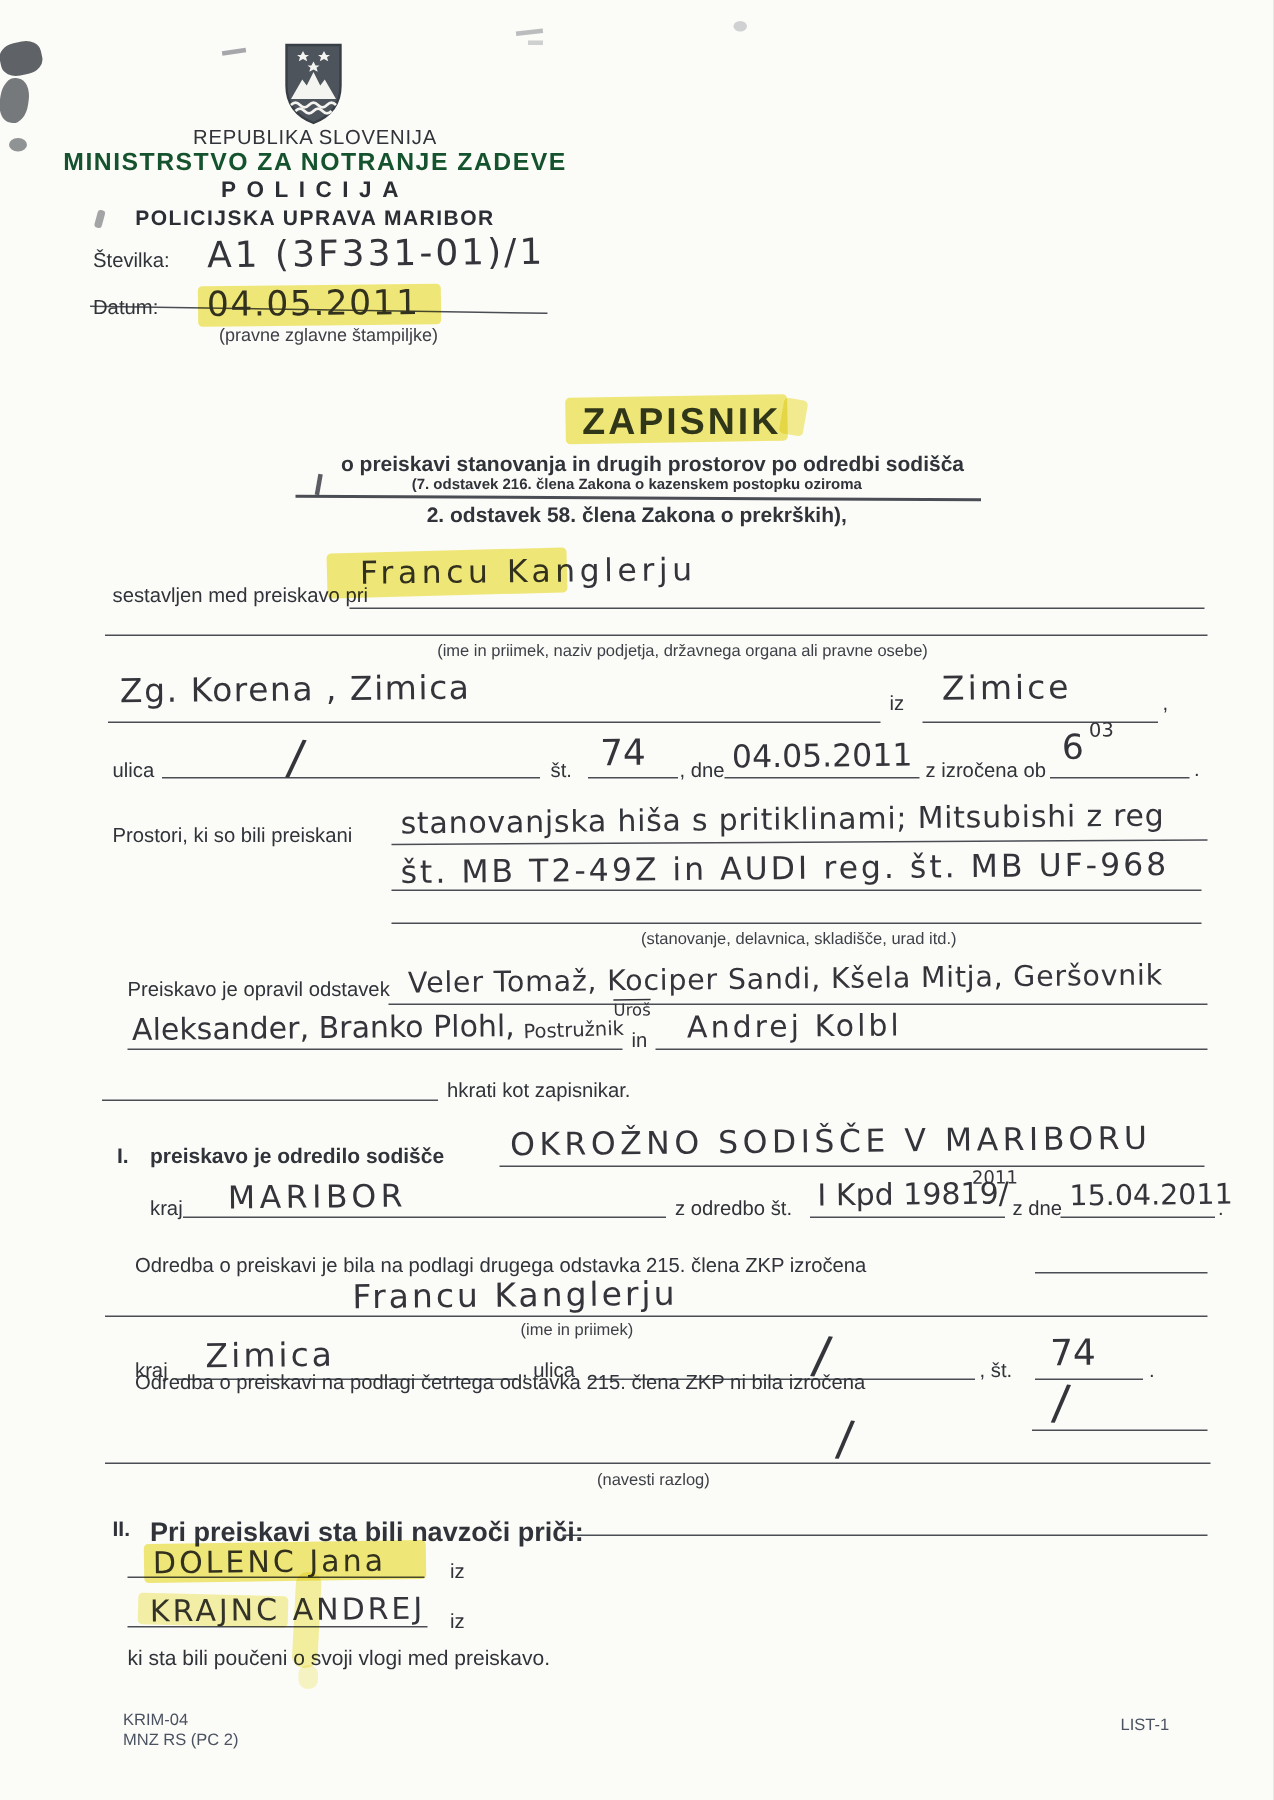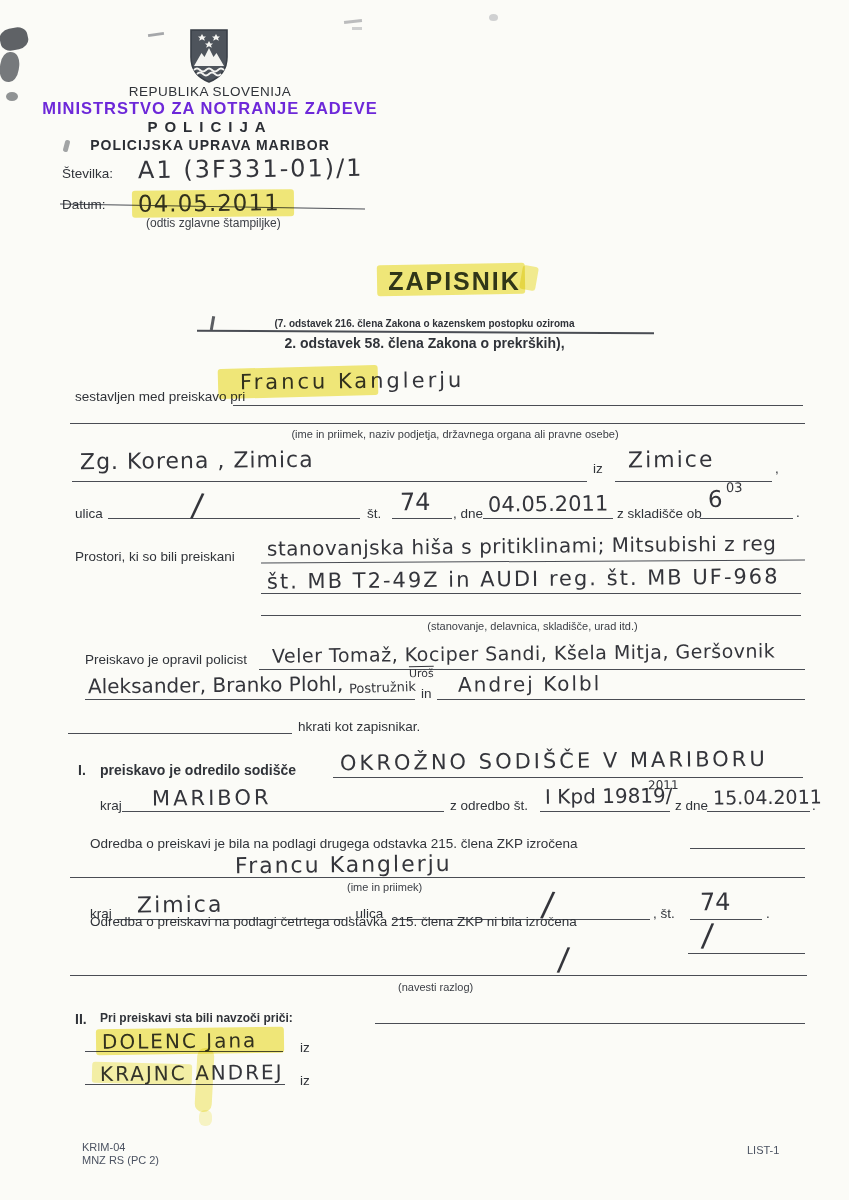--- a/index.html
+++ b/index.html
@@ -40,36 +40,37 @@
       <polygon points="15,7 16.4,9.6 19,9.6 17,11.2 17.8,13.8 15,12.3 12.2,13.8 13,11.2 11,9.6 13.6,9.6" fill="#f4f4f1"></polygon>
       <polygon points="29,7 30.4,9.6 33,9.6 31,11.2 31.8,13.8 29,12.3 26.2,13.8 27,11.2 25,9.6 27.6,9.6" fill="#f4f4f1"></polygon>
       <polygon points="22,14 23.4,16.6 26,16.6 24,18.2 24.8,20.8 22,19.3 19.2,20.8 20,18.2 18,16.6 20.6,16.6" fill="#f4f4f1"></polygon>
       <path d="M7 39 L14.5 26 L17.5 30 L22 21 L26.5 30 L29.5 26 L37 39 Z" fill="#f4f4f1"></path>
       <path d="M7 43 q3 -3 6 0 t6 0 t6 0 t6 0 t6 0" stroke="#f4f4f1" stroke-width="1.8" fill="none"></path>
       <path d="M10 47 q3 -3 6 0 t6 0 t6 0 t6 0" stroke="#f4f4f1" stroke-width="1.8" fill="none"></path>
     </svg>
   </div>
 
   <div class="p ctr" style="left:0;top:84px;width:420px;letter-spacing:.5px">REPUBLIKA SLOVENIJA</div>
-  <div class="p ctr bold" style="left:0;top:99px;width:420px;font-size:16.5px;letter-spacing:1px;color:#6d28d9">MINISTRSTVO ZA NOTRANJE ZADEVE</div>
+  <div class="p ctr bold" style="left:0;top:99px;width:420px;font-size:16.5px;letter-spacing:1px;color:#14532d">MINISTRSTVO ZA NOTRANJE ZADEVE</div>
   <div class="p ctr bold" style="left:0;top:137px;width:420px;font-size:14px;letter-spacing:1px;color:#2b2e34">POLICIJSKA UPRAVA MARIBOR</div>
   <div class="p ctr bold" style="left:0;top:118px;width:420px;font-size:15px;letter-spacing:7px;color:#2b2e34">POLICIJA</div>
 
   <div class="p" style="left:62px;top:166px">Številka:</div>
   <div class="hw" style="left:138px;top:155px;font-size:24px;letter-spacing:2px">A1 (3F331-01)/1</div>
 
   <div class="p" style="left:62px;top:197px">Datum:</div>
   <div class="rule" style="left:60px;top:206px;width:305px;transform:rotate(0.9deg)"></div>
   <div class="hl" style="left:132px;top:190px;width:162px;height:27px;transform:rotate(-0.6deg)"></div>
   <div class="hw" style="left:138px;top:190px;font-size:23px;letter-spacing:1px">04.05.2011</div>
-  <div class="cap" style="left:146px;top:216px;font-size:12px">(odtis zglavne štampiljke)</div>
+  <div class="cap" style="left:146px;top:216px;font-size:12px">(pravne zglavne štampiljke)</div>
 
   <div class="hl" style="left:377px;top:264px;width:148px;height:31px;transform:rotate(-1deg)"></div>
   <div class="hl" style="left:521px;top:266px;width:16px;height:24px;opacity:.7;transform:rotate(10deg)"></div>
   <div class="p ctr bold" style="left:30px;top:267px;width:849px;font-size:25px;letter-spacing:2px;color:#323a30">ZAPISNIK</div>
+  <div class="p ctr bold" style="left:20px;top:301px;width:830px;font-size:14px">o preiskavi stanovanja in drugih prostorov po odredbi sodišča</div>
   <div class="p ctr bold" style="left:0;top:318px;width:849px;font-size:10px">(7. odstavek 216. člena Zakona o kazenskem postopku oziroma</div>
   <div class="rule" style="left:197px;top:331px;width:457px;border-bottom-width:2.2px;transform:rotate(0.3deg)"></div>
   <div class="p ctr bold" style="left:0;top:335px;width:849px;font-size:14px">2. odstavek 58. člena Zakona o prekrških),</div>
 
   <div class="p" style="left:75px;top:389px">sestavljen med preiskavo pri</div>
   <div class="hl" style="left:218px;top:367px;width:160px;height:30px;transform:rotate(-1.5deg)"></div>
   <div class="hw" style="left:240px;top:369px;font-size:21px;letter-spacing:3px">Francu Kanglerju</div>
   <div class="rule" style="left:233px;top:405px;width:570px"></div>
   <div class="rule" style="left:70px;top:423px;width:735px"></div>
   <div class="cap ctr" style="left:75px;top:428px;width:760px">(ime in priimek, naziv podjetja, državnega organa ali pravne osebe)</div>
@@ -83,35 +84,35 @@
 
   <div class="p" style="left:75px;top:506px">ulica</div>
   <div class="rule" style="left:108px;top:518px;width:252px"></div>
   <div class="hw" style="left:192px;top:486px;font-size:32px;transform:rotate(8deg)">/</div>
   <div class="p" style="left:367px;top:506px">št.</div>
   <div class="hw" style="left:400px;top:488px;font-size:24px">74</div>
   <div class="rule" style="left:392px;top:518px;width:60px"></div>
   <div class="p" style="left:453px;top:506px">, dne</div>
   <div class="hw" style="left:488px;top:492px;font-size:21px">04.05.2011</div>
   <div class="rule" style="left:483px;top:518px;width:130px"></div>
-  <div class="p" style="left:617px;top:506px">z skladišče ob</div>
+  <div class="p" style="left:617px;top:506px">z izročena ob</div>
   <div class="hw" style="left:708px;top:486px;font-size:23px">6</div>
   <div class="hw" style="left:726px;top:480px;font-size:13px">03</div>
   <div class="rule" style="left:700px;top:518px;width:93px"></div>
   <div class="p" style="left:796px;top:505px">.</div>
 
   <div class="p" style="left:75px;top:549px">Prostori, ki so bili preiskani</div>
   <div class="hw" style="left:267px;top:534px;font-size:20px;letter-spacing:.5px">stanovanjska hiša s pritiklinami; Mitsubishi z reg</div>
   <div class="rule" style="left:261px;top:561px;width:544px;transform:rotate(-0.3deg)"></div>
   <div class="hw" style="left:267px;top:567px;font-size:21px;letter-spacing:2px">št. MB T2-49Z in AUDI reg. št. MB UF-968</div>
   <div class="rule" style="left:261px;top:593px;width:540px"></div>
   <div class="rule" style="left:261px;top:615px;width:540px"></div>
   <div class="cap ctr" style="left:260px;top:620px;width:545px">(stanovanje, delavnica, skladišče, urad itd.)</div>
 
-  <div class="p" style="left:85px;top:652px">Preiskavo je opravil policist</div>
+  <div class="p" style="left:85px;top:652px">Preiskavo je opravil odstavek</div>
   <div class="hw" style="left:272px;top:642px;font-size:19px;letter-spacing:.5px">Veler Tomaž, Kociper Sandi, Kšela Mitja, Geršovnik</div>
   <div class="rule" style="left:259px;top:669px;width:546px"></div>
   <div class="hw" style="left:88px;top:673px;font-size:20px">Aleksander, Branko Plohl,</div>
   <div class="hw" style="left:349px;top:680px;font-size:13px;transform:rotate(-2deg)">Postružnik</div>
   <div class="hw" style="left:409px;top:667px;font-size:11px;text-decoration:overline">Uroš</div>
   <div class="p" style="left:421px;top:686px">in</div>
   <div class="rule" style="left:85px;top:699px;width:330px"></div>
   <div class="rule" style="left:437px;top:699px;width:368px"></div>
   <div class="hw" style="left:458px;top:672px;font-size:20px;letter-spacing:2px">Andrej Kolbl</div>
   <div class="rule" style="left:68px;top:733px;width:224px"></div>
@@ -152,33 +153,34 @@
   <div class="p" style="left:766px;top:906px">.</div>
 
   <div class="p" style="left:90px;top:914px">Odredba o preiskavi na podlagi četrtega odstavka 215. člena ZKP ni bila izročena</div>
   <div class="hw" style="left:702px;top:916px;font-size:32px;transform:rotate(6deg)">/</div>
   <div class="rule" style="left:688px;top:953px;width:117px"></div>
   <div class="hw" style="left:558px;top:940px;font-size:32px;transform:rotate(6deg)">/</div>
   <div class="rule" style="left:70px;top:975px;width:737px"></div>
   <div class="cap" style="left:398px;top:981px">(navesti razlog)</div>
 
   <div class="p bold" style="left:75px;top:1011px;font-size:14px">II.</div>
-  <div class="p bold" style="left:100px;top:1011px;font-size:12px">Pri preiskavi sta bili navzoči priči:</div>
+  <div class="p bold" style="left:100px;top:1011px;font-size:18px">Pri preiskavi sta bili navzoči priči:</div>
   <div class="rule" style="left:375px;top:1023px;width:430px"></div>
 
   <div class="hl" style="left:96px;top:1028px;width:188px;height:26px;transform:rotate(-0.8deg)"></div>
   <div class="hw" style="left:102px;top:1029px;font-size:20px;letter-spacing:2px">DOLENC Jana</div>
   <div class="rule" style="left:85px;top:1051px;width:198px"></div>
   <div class="p" style="left:300px;top:1040px">iz</div>
 
   <div class="hl" style="left:92px;top:1063px;width:100px;height:21px;opacity:.55;transform:rotate(1.5deg)"></div>
   <div class="hl" style="left:196px;top:1048px;width:17px;height:64px;opacity:.6;border-radius:8px;transform:rotate(3deg)"></div>
   <div class="hl" style="left:199px;top:1110px;width:13px;height:16px;opacity:.35;border-radius:6px"></div>
   <div class="hw" style="left:100px;top:1061px;font-size:20px;letter-spacing:2px">KRAJNC ANDREJ</div>
   <div class="rule" style="left:85px;top:1084px;width:200px"></div>
   <div class="p" style="left:300px;top:1073px">iz</div>
 
+  <div class="p" style="left:85px;top:1097px;font-size:14px">ki sta bili poučeni o svoji vlogi med preiskavo.</div>
 
   <div class="cap" style="left:82px;top:1141px;color:#4b5261">KRIM-04</div>
   <div class="cap" style="left:82px;top:1154px;color:#4b5261">MNZ RS (PC 2)</div>
   <div class="cap" style="left:747px;top:1144px;color:#4b5261">LIST-1</div>
 
 </div>
 
 </body></html>

